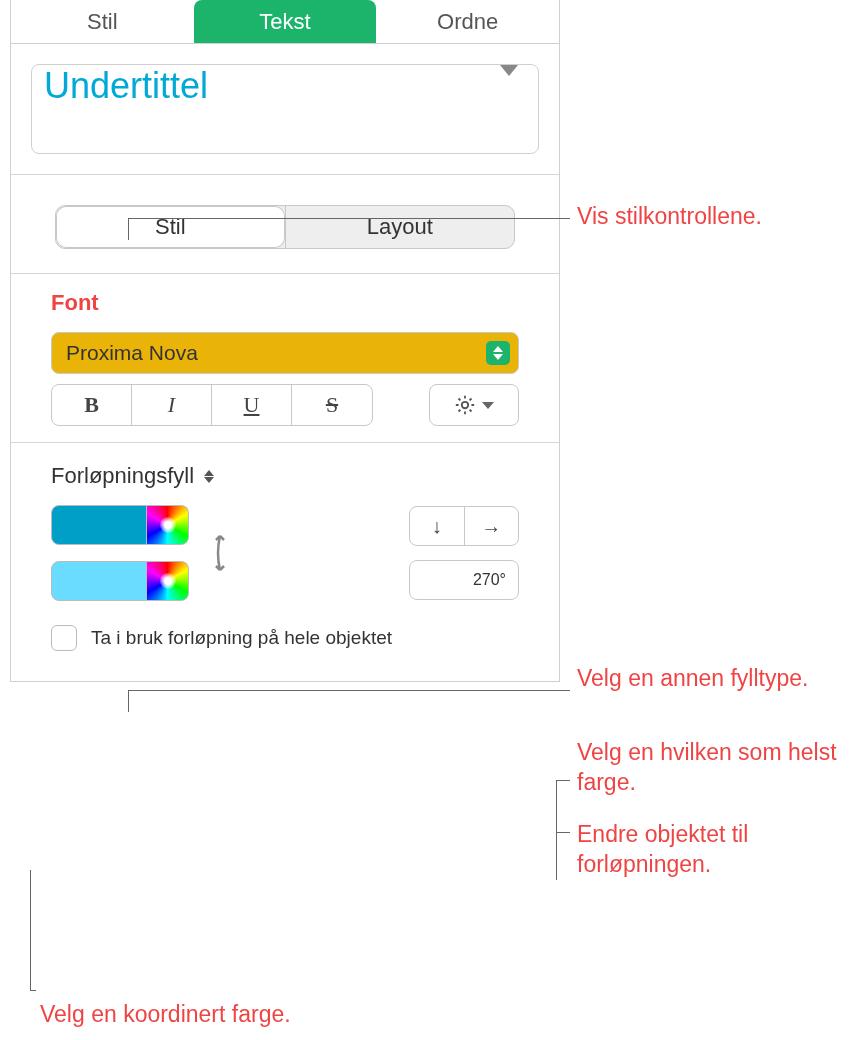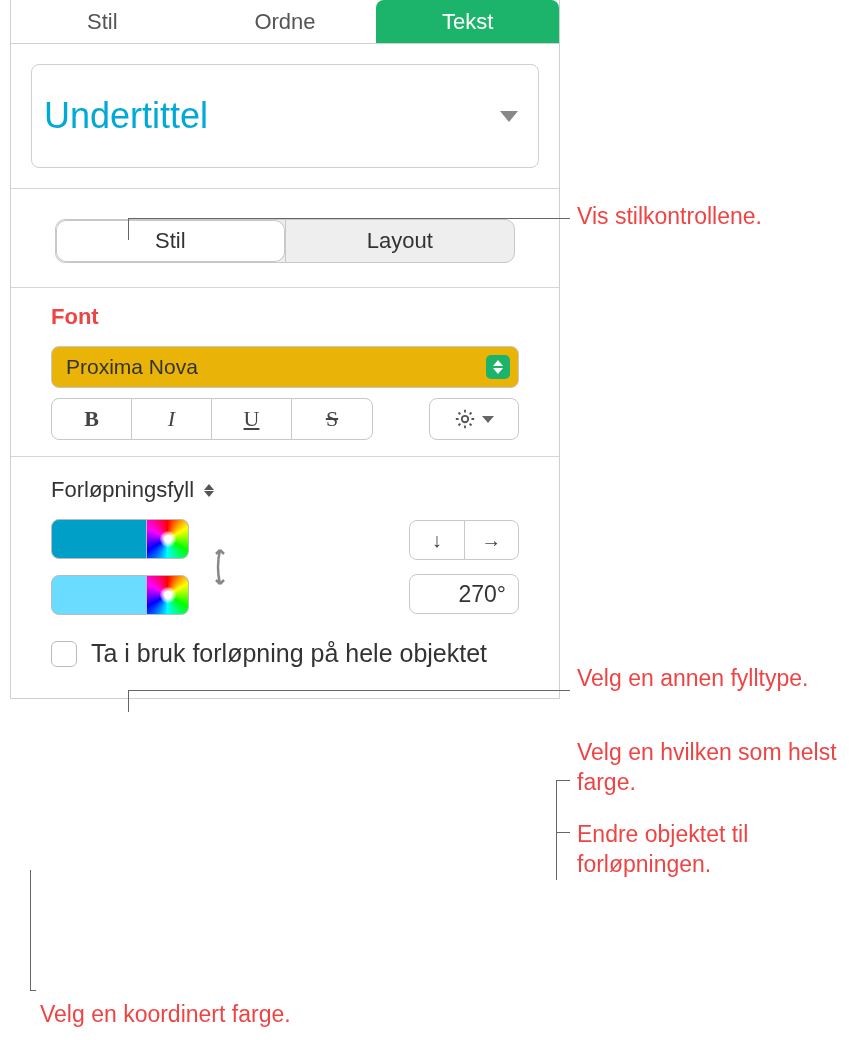--- a/index.html
+++ b/index.html
@@ -39,23 +39,23 @@
   .top-tab.active {
     background: #1cb36b;
     color: #fff;
     border-radius: 8px 8px 0 0;
   }
   
   .content { padding: 20px 20px 10px 20px; }
   .para-style {
     border: 1px solid #d0d0d0;
     border-radius: 8px;
-    height: 104px;
-    display: flex;
-    align-items: center;
+    height: 90px;
+    display: flex;
+    align-items: flex-start;
     padding: 0 20px 0 12px;
     justify-content: space-between;
     cursor: pointer;
     margin-bottom: 20px;
   }
   .para-style .title {
     font-size: 36px;
     color: #00a9d6;
     font-weight: 400;
   }
@@ -328,34 +328,34 @@
   .arrow-btn + .arrow-btn { border-left: 1px solid #c8c8c8; }
   .angle-input {
     border: 1px solid #c8c8c8;
     border-radius: 8px;
     height: 40px;
     width: 110px;
     display: flex;
     align-items: center;
     justify-content: flex-end;
     padding: 9px 12px;
-    font-size: 23px;
+    font-size: 16px;
   }
   .angle-right {
     display: flex;
     flex-direction: column;
     gap: 14px;
     align-items: flex-end;
   }
   .checkbox-row {
     display: flex;
     align-items: center;
     gap: 14px;
     margin-top: 24px;
-    font-size: 25px;
+    font-size: 19px;
   }
   .checkbox {
     width: 26px;
     height: 26px;
     border: 1.5px solid #bbb;
     border-radius: 6px;
     cursor: pointer;
   }
   
   .callout {
@@ -374,22 +374,22 @@
     border-left: 1.5px solid #666;
   }
 </style>
 </head>
 <body>
 
 <div class="panel">
 
   <div class="top-tabs">
     <div class="top-tab">Stil</div>
+    <div class="top-tab active">Tekst</div>
     <div class="top-tab">Ordne</div>
-    <div class="top-tab active">Tekst</div>
   </div>
 
   <div class="content">
 
     <div class="para-style">
       <span class="title">Undertittel</span>
       <span class="chevron-down"></span>
     </div>
 
     <div class="divider"></div>

